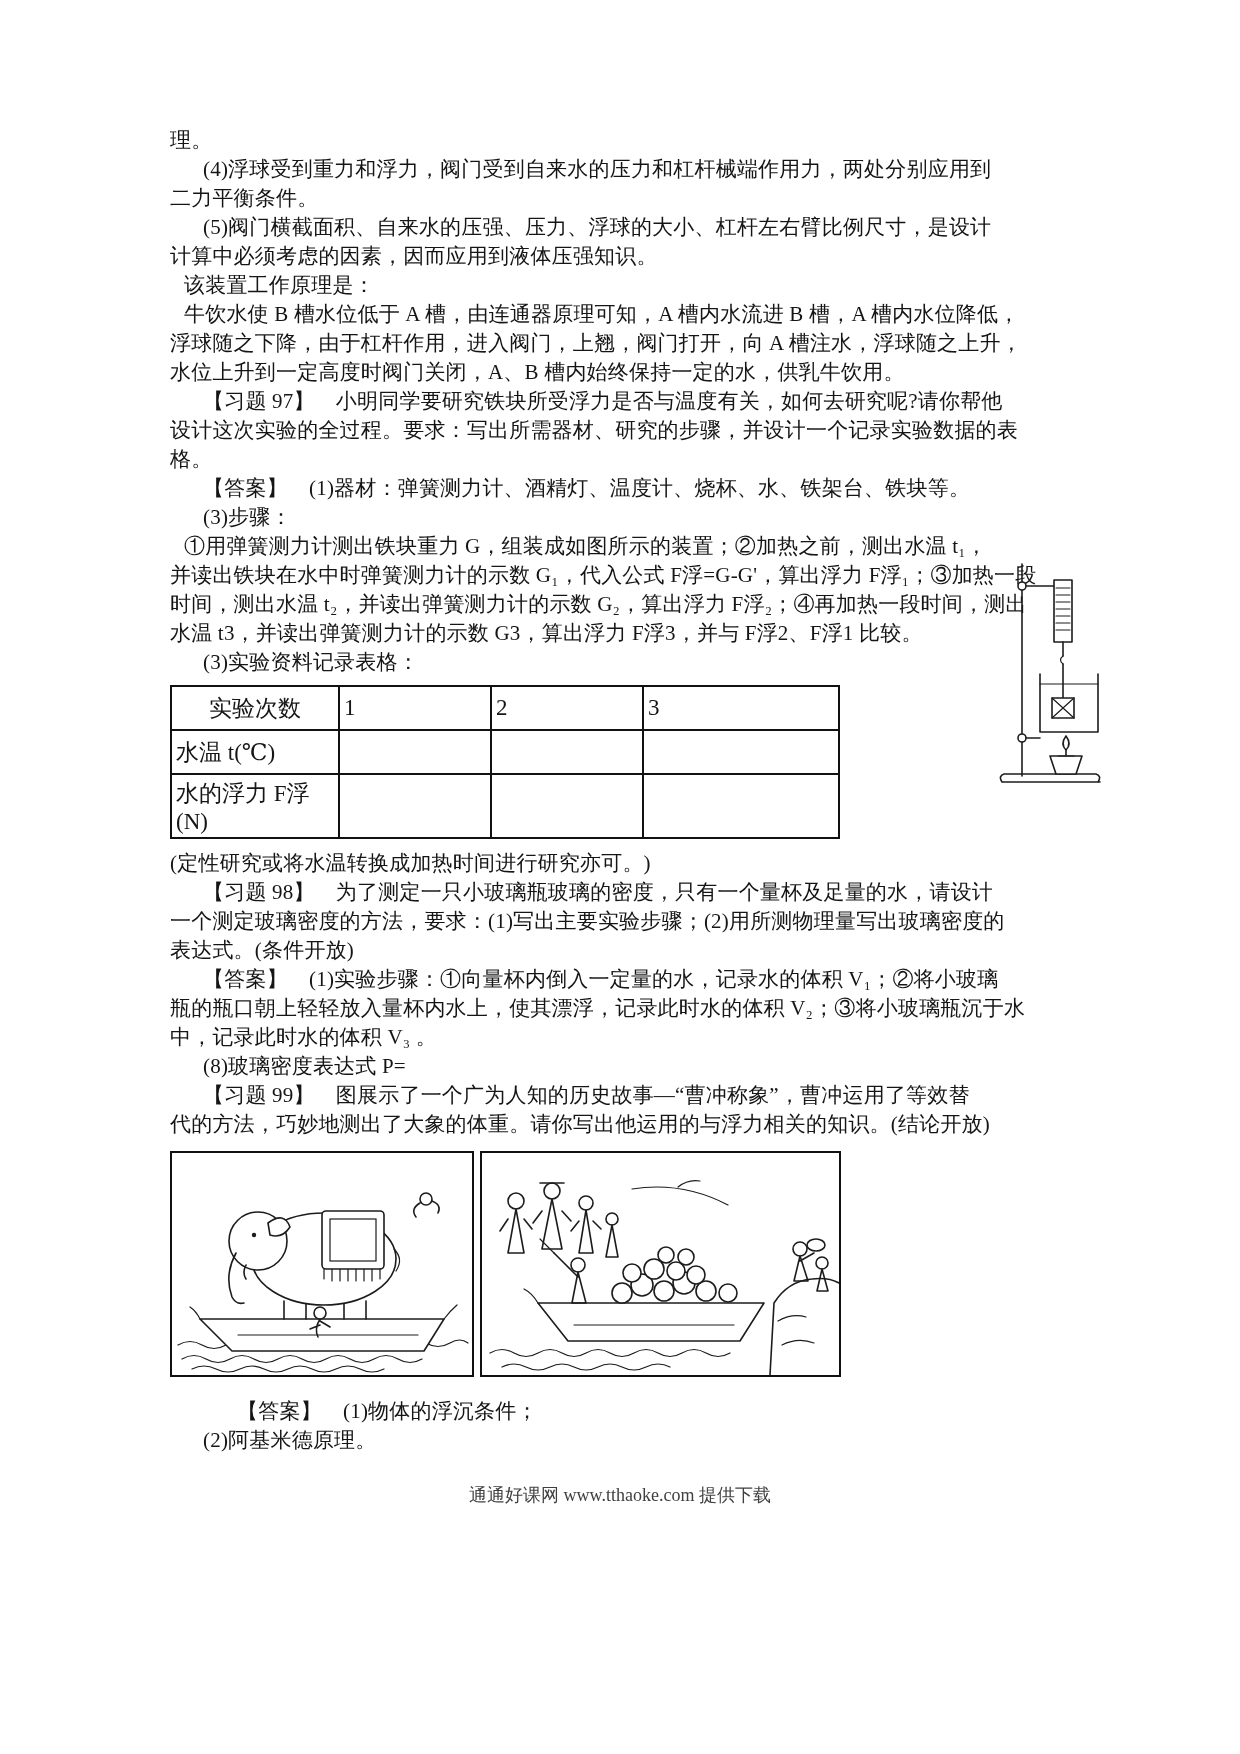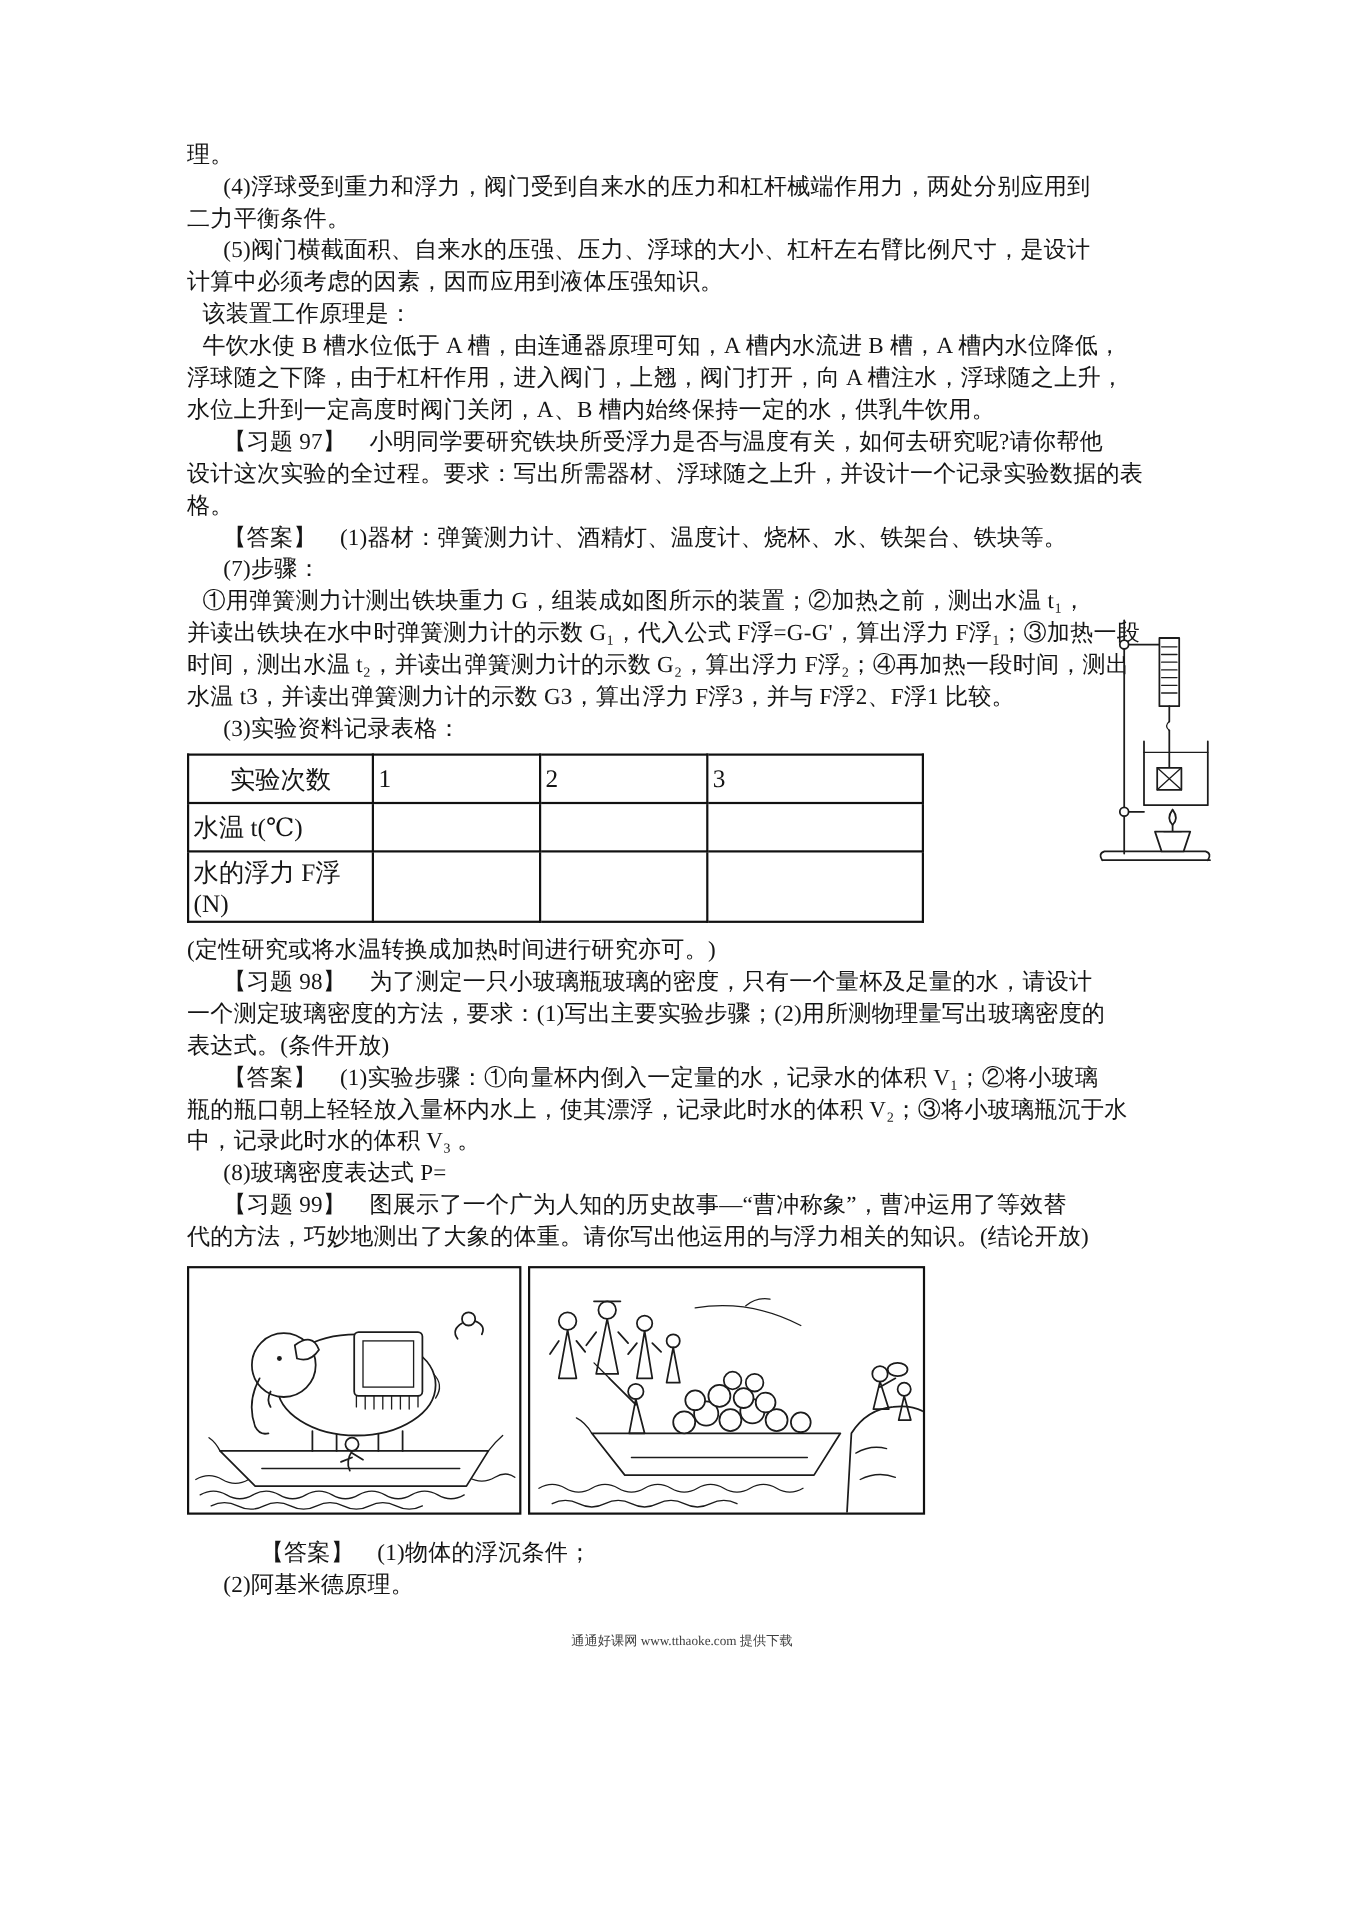--- a/index.html
+++ b/index.html
@@ -69,21 +69,21 @@
     left:996px;
     top:552px;
   }
 
   .footer {
     position:absolute;
     left:0;
     top:1483px;
     width:100%;
     text-align:center;
-    font-size:12px;
+    font-size:18px;
     color:#3f3f3f;
     font-family:"Liberation Serif","DejaVu Serif",serif;
   }
 
   .sk { stroke:#1c1c1c; stroke-width:1.6; fill:none; stroke-linecap:round; stroke-linejoin:round; }
   .skf { stroke:#1c1c1c; stroke-width:1.6; fill:#ffffff; stroke-linejoin:round; }
   .skb { stroke:#1c1c1c; stroke-width:1.2; fill:none; stroke-linecap:round; }
 </style>
 </head>
 <body>
@@ -94,24 +94,24 @@
     <div class="ln i0">理。</div>
     <div class="ln i2">(4)浮球受到重力和浮力，阀门受到自来水的压力和杠杆械端作用力，两处分别应用到</div>
     <div class="ln i0">二力平衡条件。</div>
     <div class="ln i2">(5)阀门横截面积、自来水的压强、压力、浮球的大小、杠杆左右臂比例尺寸，是设计</div>
     <div class="ln i0">计算中必须考虑的因素，因而应用到液体压强知识。</div>
     <div class="ln i1">该装置工作原理是：</div>
     <div class="ln i1">牛饮水使 B 槽水位低于 A 槽，由连通器原理可知，A 槽内水流进 B 槽，A 槽内水位降低，</div>
     <div class="ln i0">浮球随之下降，由于杠杆作用，进入阀门，上翘，阀门打开，向 A 槽注水，浮球随之上升，</div>
     <div class="ln i0">水位上升到一定高度时阀门关闭，A、B 槽内始终保持一定的水，供乳牛饮用。</div>
     <div class="ln i2">【习题 97】　小明同学要研究铁块所受浮力是否与温度有关，如何去研究呢?请你帮他</div>
-    <div class="ln i0">设计这次实验的全过程。要求：写出所需器材、浮球随之上升，并设计一个记录实验数据的表</div>
+    <div class="ln i0">设计这次实验的全过程。要求：写出所需器材、研究的步骤，并设计一个记录实验数据的表</div>
     <div class="ln i0">格。</div>
     <div class="ln i2">【答案】　(1)器材：弹簧测力计、酒精灯、温度计、烧杯、水、铁架台、铁块等。</div>
-    <div class="ln i2">(7)步骤：</div>
+    <div class="ln i2">(3)步骤：</div>
     <div class="ln i1">①用弹簧测力计测出铁块重力 G，组装成如图所示的装置；②加热之前，测出水温 t₁，</div>
     <div class="ln i0">并读出铁块在水中时弹簧测力计的示数 G₁，代入公式 F浮=G-G'，算出浮力 F浮₁；③加热一段</div>
     <div class="ln i0">时间，测出水温 t₂，并读出弹簧测力计的示数 G₂，算出浮力 F浮₂；④再加热一段时间，测出</div>
     <div class="ln i0">水温 t3，并读出弹簧测力计的示数 G3，算出浮力 F浮3，并与 F浮2、F浮1 比较。</div>
     <div class="ln i2">(3)实验资料记录表格：</div>
 
     <table class="data-table">
       <tbody>
           <tr class="hrow">
         <td class="c0 center">实验次数</td>

